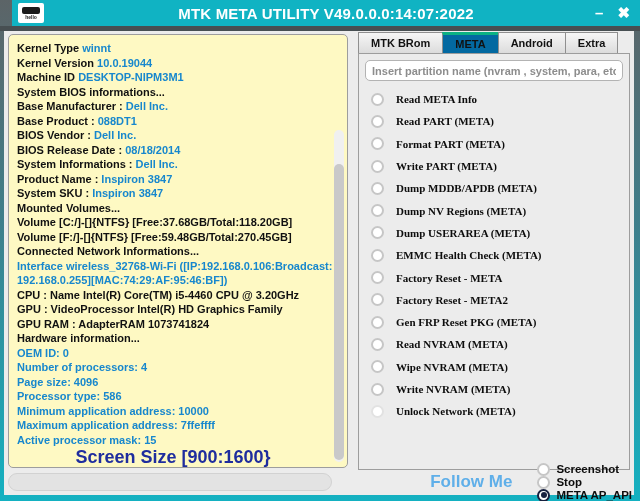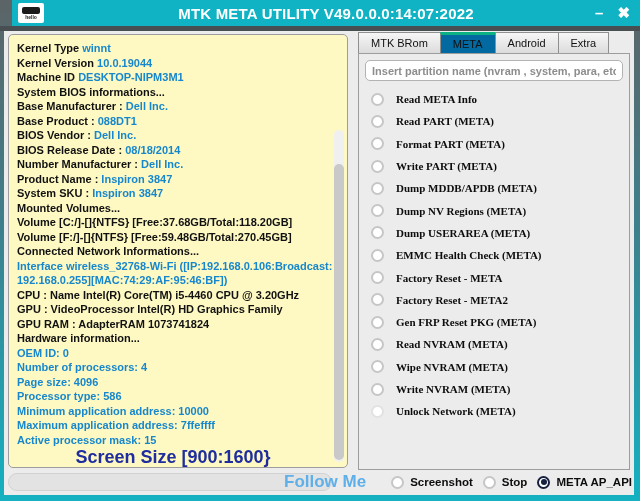--- a/index.html
+++ b/index.html
@@ -48,21 +48,21 @@
     position:absolute; right:3px; top:95px; bottom:5px; width:10px;
     background:#f0f0f0; border-radius:5px;
   }
   .scroll-thumb { position:absolute; left:0; right:0; top:34px; bottom:2px; background:#c9c9c9; border-radius:5px; }
   
   .tabs { position:absolute; left:354px; top:1px; height:22px; display:flex; }
   .tab {
     height:22px; padding:8px 12px; display:flex; align-items:center;
     background:linear-gradient(180deg,#f6f6f6,#dcdcdc);
     border:1px solid #8f8f8f; border-right:none;
-    font-size:11px; font-weight:normal; color:#111; cursor:default;
+    font-size:11px; font-weight:bold; color:#111; cursor:default;
   }
   .tab:last-child { border-right:1px solid #8f8f8f; }
   .tab.active {
     background:#0369a1; border-top:3px solid #0cb183; border-bottom:1px solid #ececec;
   }
   .tabbox {
     position:absolute; left:354px; top:22px; width:272px; height:417px;
     border:1px solid #9d9d9d; background:#ececec;
   }
   .part-input {
@@ -121,21 +121,21 @@
     <div class="info-panel">
       <div>
           <div class="line"><span class="lbl">Kernel Type </span><span class="val">winnt</span></div>
           <div class="line"><span class="lbl">Kernel Version </span><span class="val">10.0.19044</span></div>
           <div class="line"><span class="lbl">Machine ID </span><span class="val">DESKTOP-NIPM3M1</span></div>
           <div class="line"><span class="lbl">System BIOS informations...</span><span class="val"></span></div>
           <div class="line"><span class="lbl">Base Manufacturer : </span><span class="val">Dell Inc.</span></div>
           <div class="line"><span class="lbl">Base Product : </span><span class="val">088DT1</span></div>
           <div class="line"><span class="lbl">BIOS Vendor : </span><span class="val">Dell Inc.</span></div>
           <div class="line"><span class="lbl">BIOS Release Date : </span><span class="val">08/18/2014</span></div>
-          <div class="line"><span class="lbl">Number Manufacturer : </span><span class="val">Dell Inc.</span></div>
+          <div class="line"><span class="lbl">System Informations : </span><span class="val">Dell Inc.</span></div>
           <div class="line"><span class="lbl">Product Name : </span><span class="val">Inspiron 3847</span></div>
           <div class="line"><span class="lbl">System SKU : </span><span class="val">Inspiron 3847</span></div>
           <div class="line"><span class="lbl">Mounted Volumes...</span><span class="val"></span></div>
           <div class="line"><span class="lbl">Volume [C:/]-[]{NTFS} [Free:37.68GB/Total:118.20GB]</span><span class="val"></span></div>
           <div class="line"><span class="lbl">Volume [F:/]-[]{NTFS} [Free:59.48GB/Total:270.45GB]</span><span class="val"></span></div>
           <div class="line"><span class="lbl">Connected Network Informations...</span><span class="val"></span></div>
           <div class="line blue"><span class="lbl">Interface wireless_32768-Wi-Fi ([IP:192.168.0.106:Broadcast:</span><span class="val"></span></div>
           <div class="line blue"><span class="lbl">192.168.0.255][MAC:74:29:AF:95:46:BF])</span><span class="val"></span></div>
           <div class="line"><span class="lbl">CPU  : Name Intel(R) Core(TM) i5-4460 CPU @ 3.20GHz</span><span class="val"></span></div>
           <div class="line"><span class="lbl">GPU  : VideoProcessor Intel(R) HD Graphics Family</span><span class="val"></span></div>
@@ -223,21 +223,21 @@
           <div class="opt-row">
             <span class="radio disabled"></span>
             <span class="opt-label">Unlock Network (META)</span>
           </div>
         </div>
     </div>
 
     <div class="progress"></div>
     <div class="footer-radios">
       <span class="follow-me">Follow Me</span>
-      <span style="display:flex;align-items:flex-start;gap:10px;">
+      <span style="display:flex;align-items:flex-start;gap:0;flex-direction:column;">
           <span class="f-group">
             <span class="radio"></span>
             <span class="f-label">Screenshot</span>
           </span>
           <span class="f-group">
             <span class="radio"></span>
             <span class="f-label">Stop</span>
           </span>
           <span class="f-group">
             <span class="radio checked"></span>

